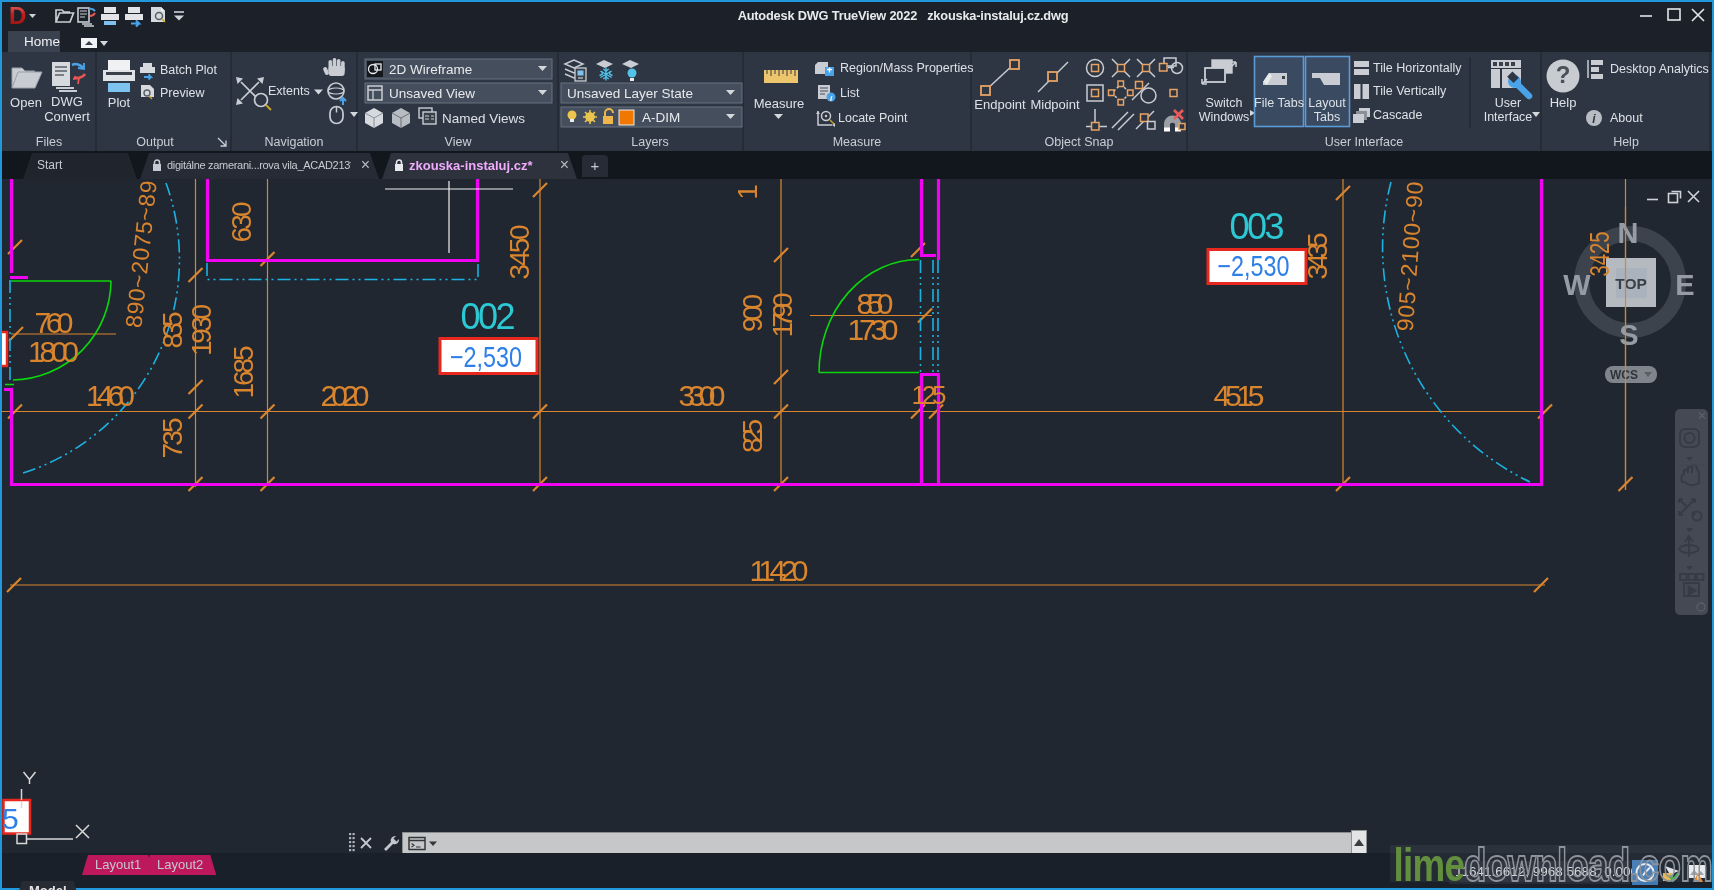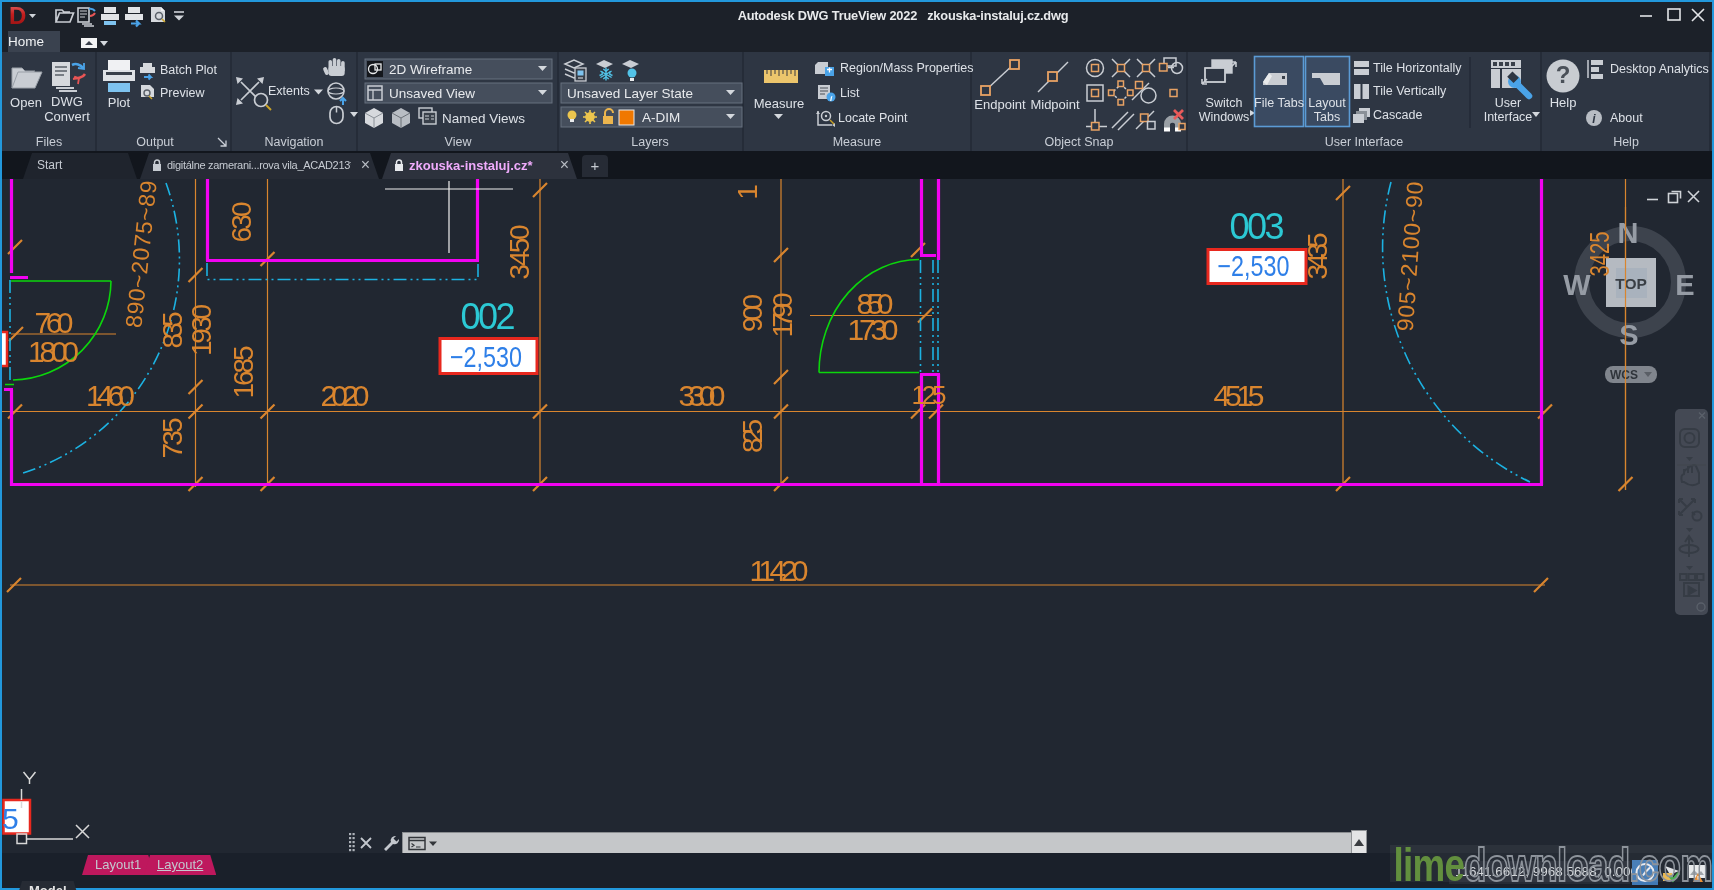--- a/index.html
+++ b/index.html
@@ -4,21 +4,21 @@
   html,body{margin:0;padding:0;}
   body{width:1714px;height:890px;position:relative;overflow:hidden;
        font-family:"Liberation Sans",sans-serif;background:#1c2129;}
   .abs{position:absolute;}
   #frame{position:absolute;left:0;top:0;width:1714px;height:890px;background:#2298dc;}
   #inner{position:absolute;left:2px;top:2px;width:1710px;height:886px;background:#1c2129;}
   
   #title{left:46px;top:8px;width:1714px;text-align:center;font-size:12.8px;color:#e8eaec;font-weight:bold;letter-spacing:-0.2px;}
   
   #hometab{left:8px;top:31px;width:52px;height:21px;background:#3a424f;color:#f0f2f4;
-           font-size:13.5px;text-align:left;line-height:21px;}
+           font-size:13.5px;text-align:right;line-height:21px;}
   
   #ribbon{left:2px;top:52px;width:1710px;height:99px;background:#2e3643;}
   .dna{position:absolute;width:0;height:0;border-left:4px solid transparent;border-right:4px solid transparent;border-top:5px solid #d4d8dd;}
   
   #filetabs{left:2px;top:151px;width:1710px;height:28px;background:#12161d;}
   .ftab{position:absolute;top:153px;height:26px;font-size:12px;color:#c6cbd2;overflow:hidden;white-space:nowrap;clip-path:polygon(9px 0,calc(100% - 9px) 0,100% 100%,0 100%);}
   .lock{position:absolute;top:6px;width:10px;height:13px;}
   
   #canvas{left:2px;top:179px;width:1710px;height:674px;background:#212731;}
   
@@ -588,21 +588,21 @@
 </svg>
 </div>
 <div class="abs" id="cmdup">
     <div style="position:absolute;left:2px;top:8px;width:0;height:0;
   border-left:5px solid transparent;border-right:5px solid transparent;border-bottom:7px solid #3a3d41;"></div>
   </div>
 
 <div class="abs" id="bottom"></div>
 <div class="abs ltab" style="left:16px;background:#262b34;color:#e5e5e5;font-weight:bold;margin-top:26px;">Model</div>
 <div class="abs ltab" style="left:82px;">Layout1</div>
-<div class="abs ltab" style="left:144px;text-decoration:underline;">Layout2</div>
+<div class="abs ltab" style="left:144px;">Layout2</div>
 <div class="abs" id="statusright" style="left:1449px;top:860px;width:260px;height:25px;">
   <div style="position:absolute;left:0;top:1px;width:181px;height:23px;background:#262c36;"></div>
   <div style="position:absolute;left:6px;top:4px;font-size:13.5px;color:#d4d7db;white-space:nowrap;">11641.6612, 9968.5688, 0.0000</div>
   <div style="position:absolute;left:183px;top:0px;width:26px;height:25px;background:#4179b4;"></div>
   <svg width="77" height="25" viewBox="0 0 77 25" style="position:absolute;left:183px;top:0;">
     <circle cx="13" cy="12.5" r="8.5" fill="none" stroke="#e8eaf0" stroke-width="2"></circle>
     <path d="M13,12.5 l5,-5 M13,12.5 l-2,3" stroke="#e8eaf0" stroke-width="2"></path>
     <path d="M33,6 l14,5 l-5,2 l-2,5 z" fill="#dfe2e6"></path>
     <rect x="31" y="13" width="9" height="8" fill="#e8b54a"></rect>
     <path d="M38,16 l3,4 l6,-7" stroke="#3fae4a" stroke-width="3" fill="none"></path>

